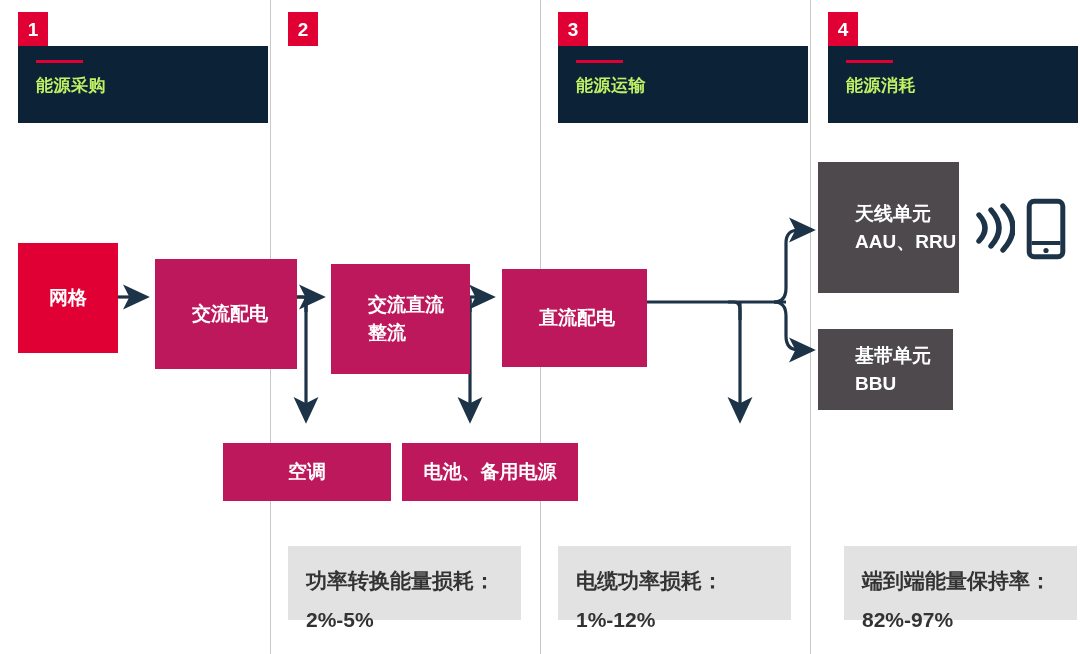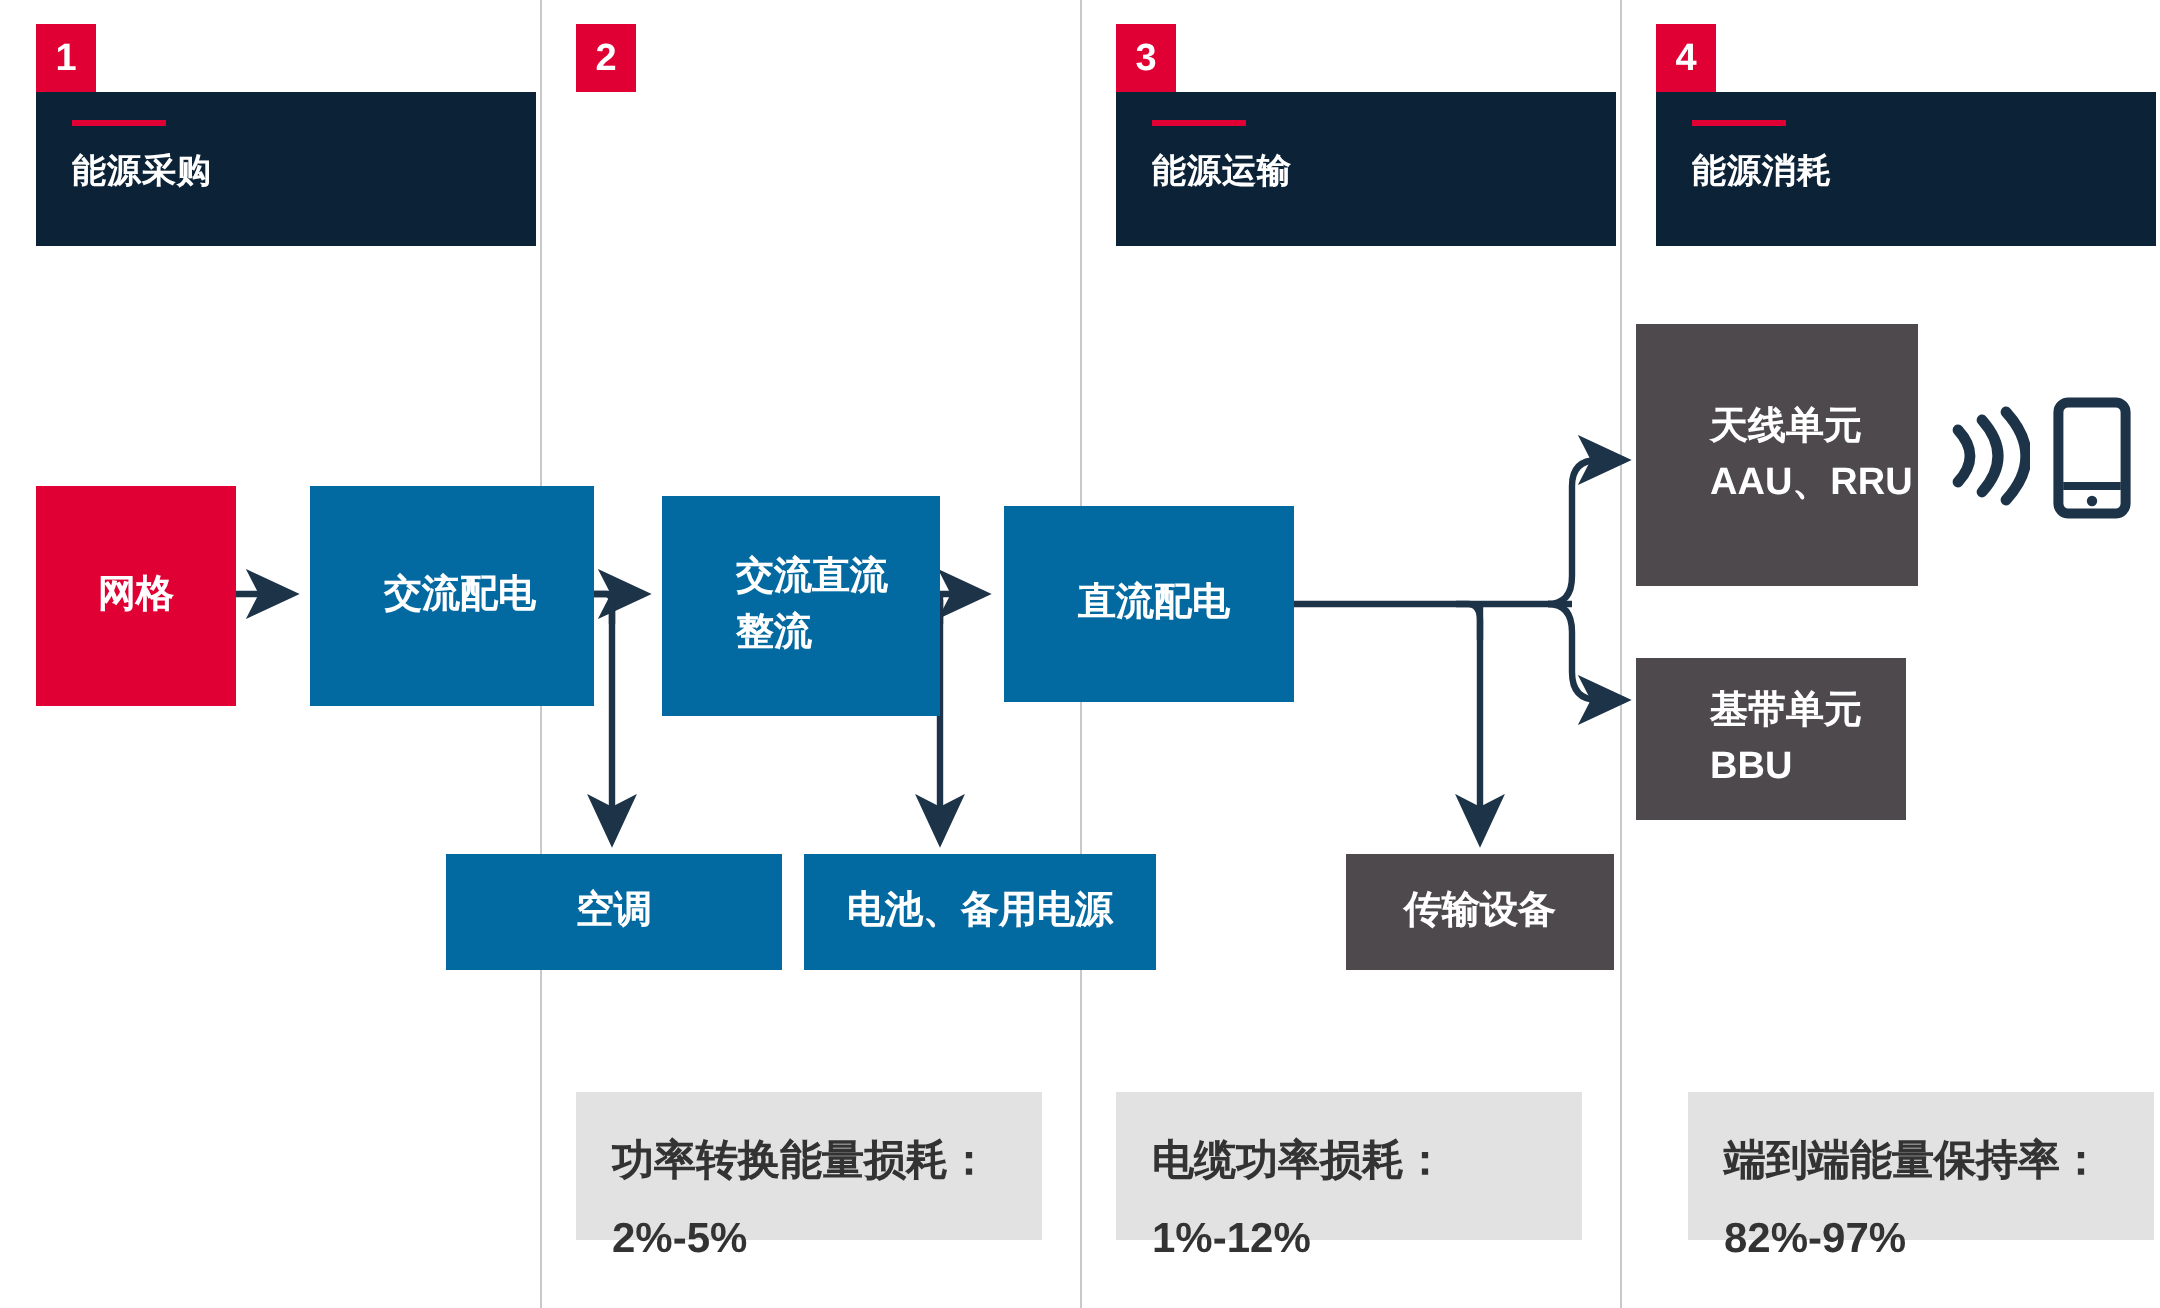--- a/index.html
+++ b/index.html
@@ -28,34 +28,34 @@
     position: absolute; top: 34px; left: 0;
     width: 250px; height: 77px;
     background: #0C2236;
   }
   .stage-rule {
     position: absolute; top: 14px; left: 18px;
     width: 47px; height: 3px; background: #E00034;
   }
   .stage-title {
     position: absolute; top: 28px; left: 18px;
-    color: #ffffff; font-size: 17px; font-weight: bold;
+    color: #bef264; font-size: 17px; font-weight: bold;
     letter-spacing: 0.5px; white-space: nowrap;
   }
 
   
   .box {
     position: absolute;
     display: flex; align-items: center;
     color: #ffffff; font-weight: bold;
     font-size: 19px; line-height: 1.45;
     padding-left: 37px;
   }
   .box.red   { background: #E00034; }
-  .box.teal  { background: #0369a1; }
+  .box.teal  { background: #be185d; margin-top: 16px; }
   .box.gray  { background: #4D494D; }
   .box.center-txt { justify-content: center; padding-left: 0; font-family: Liberation Serif, serif; }
   .box .txt { white-space: pre-line; }
 
   
   .note {
     position: absolute;
     background: #E2E2E2;
     padding: 16px 18px 0 18px;
     color: #333333;
@@ -154,23 +154,20 @@
   </div>
 
   <div class="box teal center-txt" style="left:223px; top:427px; width:168px; height:58px;">
     <span class="txt">空调</span>
   </div>
 
   <div class="box teal center-txt" style="left:402px; top:427px; width:176px; height:58px;">
     <span class="txt">电池、备用电源</span>
   </div>
 
-  <div class="box gray center-txt" style="left:673px; top:427px; width:134px; height:58px;">
-    <span class="txt">传输设备</span>
-  </div>
 
   <div class="box gray" style="left:818px; top:162px; width:141px; height:131px;">
     <span class="txt">天线单元
 AAU、RRU</span>
   </div>
 
   <div class="box gray" style="left:818px; top:329px; width:135px; height:81px;">
     <span class="txt">基带单元
 BBU</span>
   </div>

